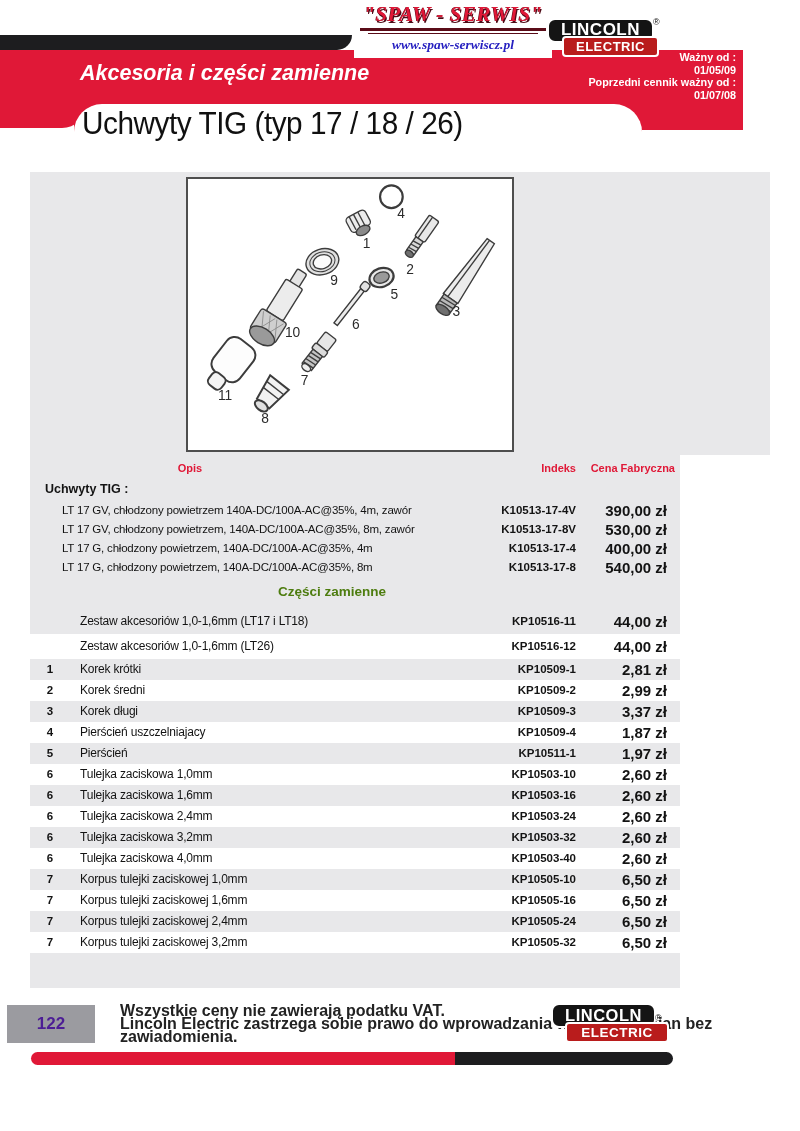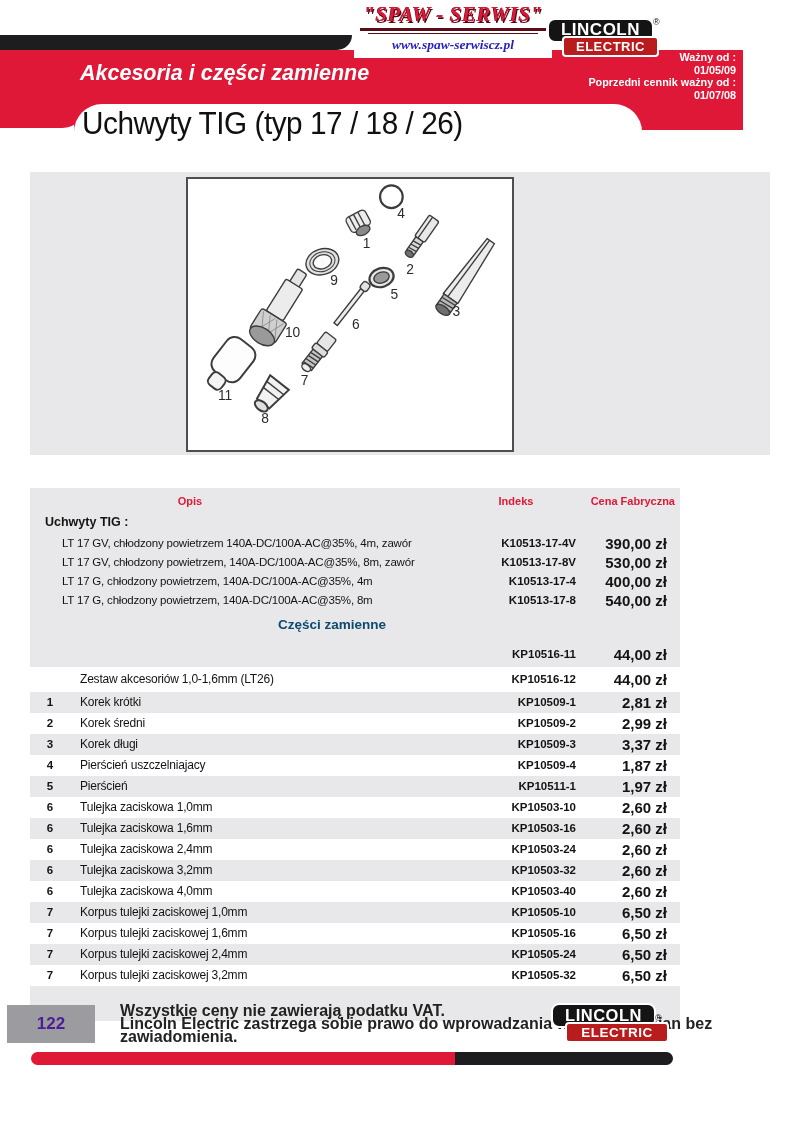--- a/index.html
+++ b/index.html
@@ -47,30 +47,30 @@
   .page-title{position:absolute;left:82px;top:105px;font-size:32px;color:#101010;white-space:nowrap;
               transform:scaleX(.93);transform-origin:left top;letter-spacing:-.5px;}
 
   
   .panel-top{position:absolute;left:30px;top:172px;width:740px;height:283px;background:#e8e8ea;}
   .diagram-box{position:absolute;left:186px;top:177px;width:328px;height:275px;background:#fff;
                border:2px solid #4e4e4e;box-sizing:border-box;}
   .diagram-box svg{display:block;}
   .plbl{font:14px "Liberation Sans",sans-serif;fill:#2b2b2b;}
 
-  .panel-table{position:absolute;left:30px;top:455px;width:650px;height:533px;background:#e8e8ea;margin-top:33px;}
+  .panel-table{position:absolute;left:30px;top:455px;width:650px;height:533px;background:#e8e8ea;}
   .th{position:absolute;top:7px;font-size:11px;font-weight:bold;color:#e01837;}
   .th-opis{left:120px;width:80px;text-align:center;}
-  .th-idx{left:426px;width:120px;text-align:center;}
+  .th-idx{left:426px;width:120px;text-align:right;}
   .th-price{left:500px;width:145px;text-align:right;}
   .group1-title{position:absolute;left:15px;top:27px;font-size:12.5px;font-weight:bold;}
   .g1{position:absolute;left:0;top:46px;width:650px;}
   .g2{position:absolute;left:0;top:154px;width:650px;}
   .group2-title{position:absolute;left:0;top:129px;width:604px;text-align:center;
-                font-size:13.5px;font-weight:bold;color:#0c4a6e;}
+                font-size:13.5px;font-weight:bold;color:#4d7c0f;}
   .prow{position:relative;height:21px;line-height:21px;}
   .g1 .prow{height:19px;line-height:19px;}
   .prow.tall{height:25px;line-height:25px;}
   .prow.white{background:#fff;}
   .prow span{position:absolute;top:0;white-space:nowrap;}
   .c-nr{left:8px;width:24px;text-align:center;font-weight:bold;font-size:11.5px;}
   .c-opis{left:50px;font-size:12px;letter-spacing:-.2px;}
   .g1 .c-opis{left:32px;font-size:11.5px;}
   .c-idx{left:426px;width:120px;text-align:right;font-weight:bold;font-size:11.5px;}
   .c-price{left:507px;width:130px;text-align:right;font-weight:bold;font-size:15px;}
@@ -249,20 +249,21 @@
         <div class="prow">
           <span class="c-opis">LT 17 G, chłodzony powietrzem, 140A-DC/100A-AC@35%, 8m</span>
           <span class="c-idx">K10513-17-8</span>
           <span class="c-price">540,00 zł</span>
         </div>
       </div>
     <div class="group2-title">Części zamienne</div>
     <div id="group2-rows" class="g2">
         <div class="prow tall">
           <span class="c-nr"></span>
+          <span class="c-opis">Zestaw akcesoriów 1,0-1,6mm (LT17 i LT18)</span>
           <span class="c-idx">KP10516-11</span>
           <span class="c-price">44,00 zł</span>
         </div>
         <div class="prow white tall">
           <span class="c-nr"></span>
           <span class="c-opis">Zestaw akcesoriów 1,0-1,6mm (LT26)</span>
           <span class="c-idx">KP10516-12</span>
           <span class="c-price">44,00 zł</span>
         </div>
         <div class="prow">

